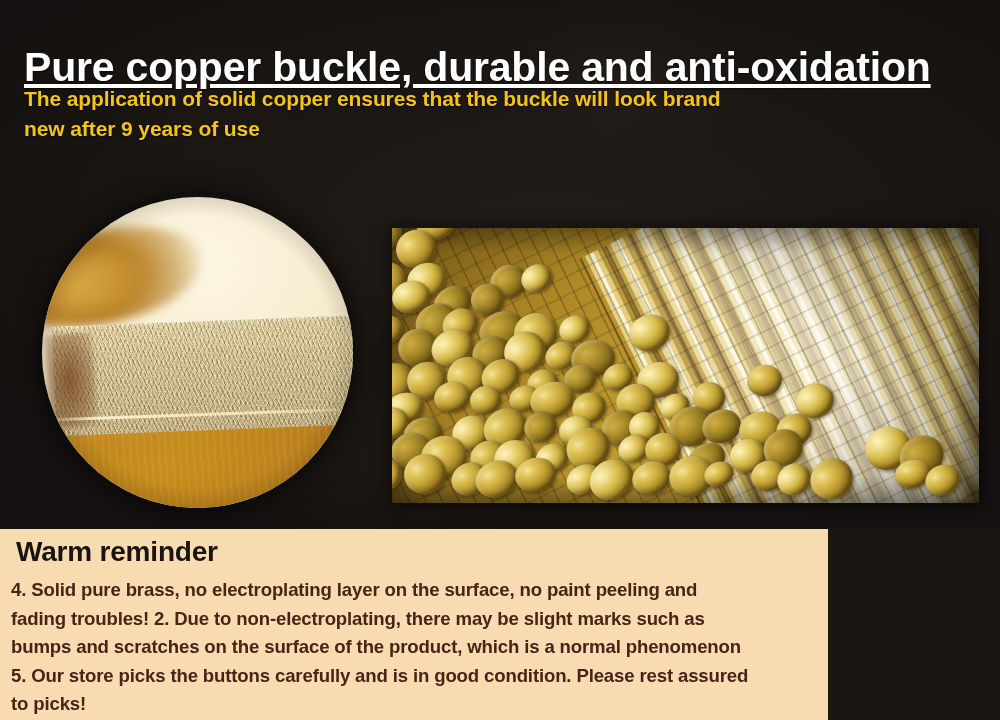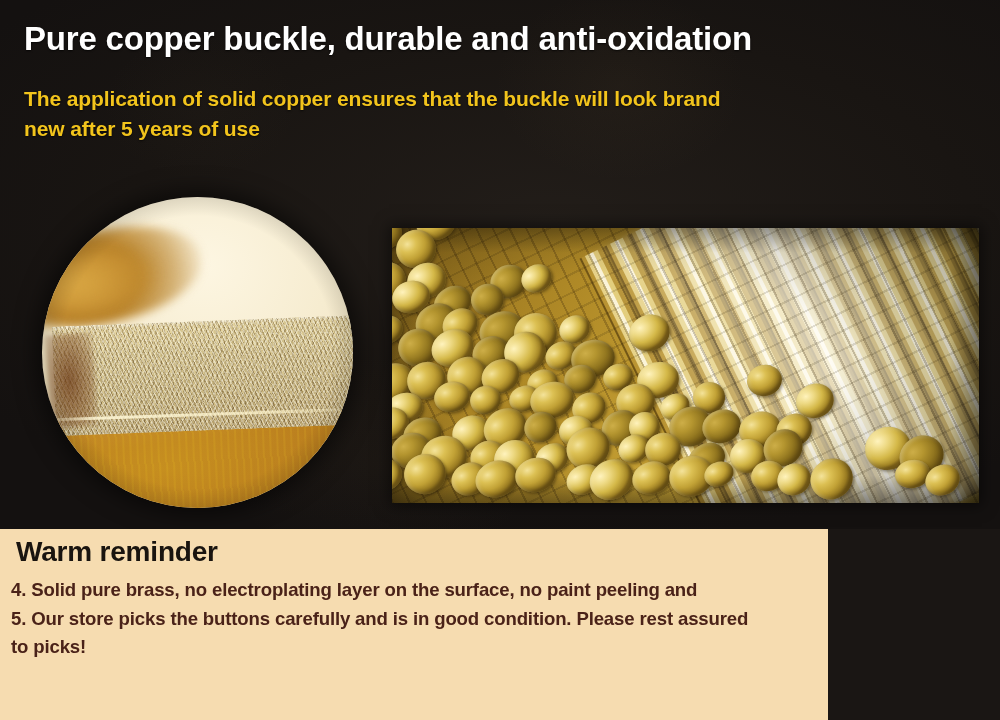--- a/index.html
+++ b/index.html
@@ -24,24 +24,25 @@
     background:
       radial-gradient(ellipse 18% 26% at 62% 16%, rgba(120,96,60,.075), transparent 70%),
       radial-gradient(ellipse 22% 30% at 38% 88%, rgba(120,96,60,.055), transparent 70%),
       radial-gradient(ellipse 12% 18% at 88% 62%, rgba(110,90,55,.05), transparent 70%),
       radial-gradient(ellipse 14% 20% at 20% 20%, rgba(100,85,55,.045), transparent 70%);
     pointer-events:none;
   }
 
   
   #title {
-    position:absolute; left:24px; top:20px;
-    font-size:33px; font-weight:bold; color:#ffffff;
+    position:absolute; left:24px; top:44px;
+    font-size:41px; font-weight:bold; color:#ffffff;
     letter-spacing:-.2px; white-space:nowrap;
     text-shadow:0 1px 2px rgba(0,0,0,.7);
+    text-decoration:underline;
   }
   #subtitle {
     position:absolute; left:24px; top:84px; width:900px;
     font-size:21px; font-weight:bold; color:#f2c41c;
     line-height:30px; letter-spacing:-.1px;
     text-shadow:0 1px 2px rgba(0,0,0,.6);
   }
   #subtitle .l2 { display:block; }
 
   
@@ -233,21 +234,21 @@
 </head>
 <body>
 
 <div id="hero">
   <div id="hero-noise"></div>
 
   <div id="title">Pure copper buckle, durable and  anti-oxidation</div>
 
   <div id="subtitle">
     <span class="l1">The application of solid copper ensures that the buckle will look brand</span>
-    <span class="l2">new after 5 years of use</span>
+    <span class="l2">new after 9 years of use</span>
   </div>
 
   <div id="circle-photo">
     <div id="cp-bg"></div>
     <div id="cp-blob"></div>
     <div id="cp-blob2"></div>
     <div id="cp-body">
       <div id="cp-body-tex"></div>
     </div>
     <div id="cp-face">
@@ -349,16 +350,18 @@
       </div>
     <div id="rp-gaps"></div>
     <div id="rp-shade"></div>
   </div>
 </div>
 
 <div id="reminder">
   <div id="reminder-title">Warm reminder</div>
   <div id="reminder-body">
     <span>4. Solid pure brass, no electroplating layer on the surface, no paint peeling and</span>
+    <span>fading troubles! 2. Due to non-electroplating, there may be slight marks such as</span>
+    <span>bumps and scratches on the surface of the product, which is a normal phenomenon</span>
     <span>5. Our store picks the buttons carefully and is in good condition. Please rest assured</span>
     <span>to picks!</span>
   </div>
 </div>
 
 </body></html>

